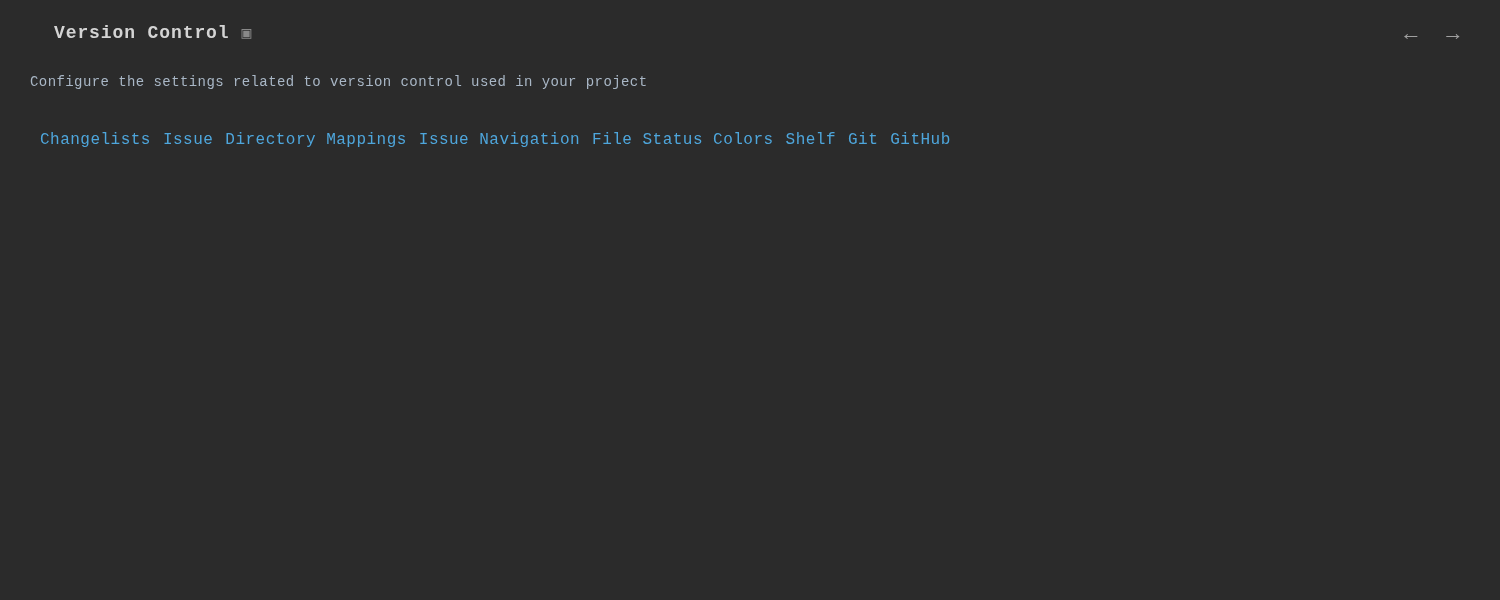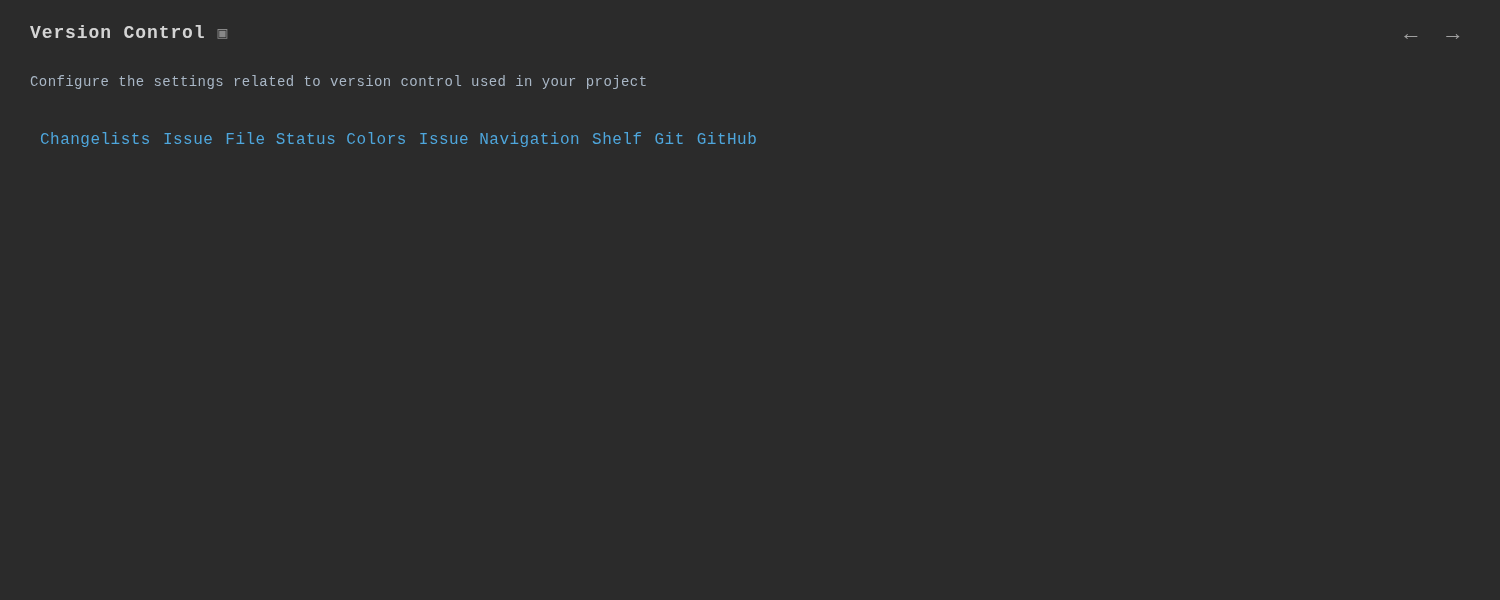--- a/index.html
+++ b/index.html
@@ -28,20 +28,21 @@
       display: flex;
       align-items: center;
       justify-content: space-between;
       margin-bottom: 28px;
     }
 
     .header-left {
       display: flex;
       align-items: center;
       gap: 12px;
+      margin-left: 24px;
     }
 
     .title {
       font-size: 18px;
       font-weight: bold;
       color: #d4d4d4;
       letter-spacing: 0.05em;
     }
 
     .window-icon {
@@ -101,20 +102,21 @@
       <button class="nav-btn">←</button>
       <button class="nav-btn">→</button>
     </div>
   </div>
 
   <p class="description">Configure the settings related to version control used in your project</p>
 
   <ul class="nav-list">
   <li class="nav-item">Changelists</li>
       <li class="nav-item">Issue</li>
+      <li class="nav-item">Directory Mappings</li>
+      <li class="nav-item">Issue Navigation</li>
       <li class="nav-item">File Status Colors</li>
-      <li class="nav-item">Issue Navigation</li>
       <li class="nav-item">Shelf</li>
       <li class="nav-item">Git</li>
       <li class="nav-item">GitHub</li>
     </ul>
 
 </div>
 
 </body></html>

